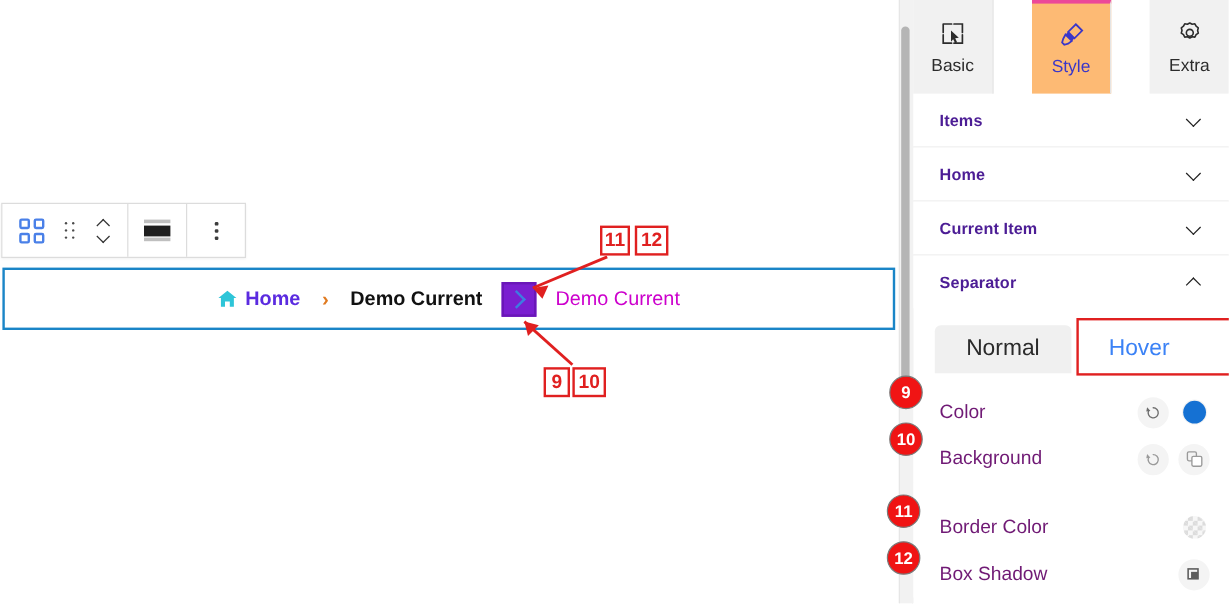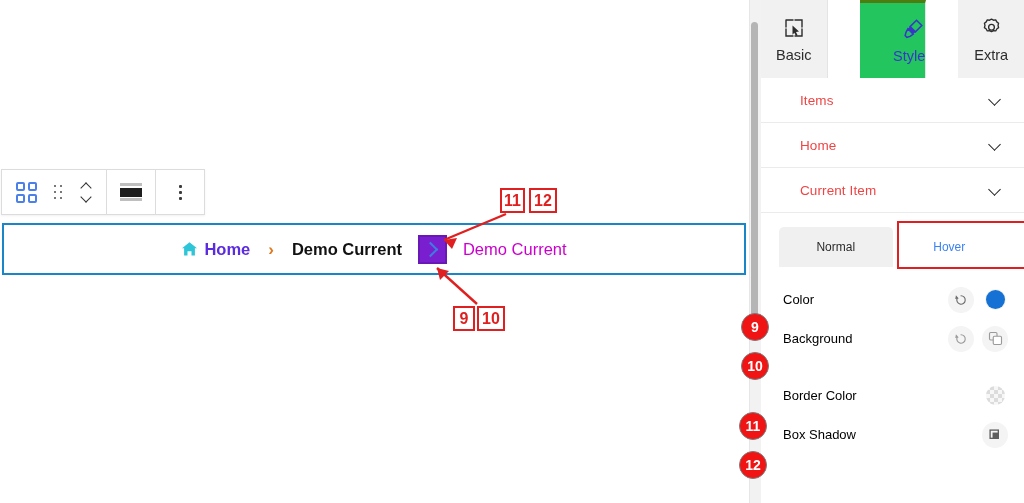--- a/index.html
+++ b/index.html
@@ -175,56 +175,56 @@
     display:flex; flex-direction:column;
     align-items:center; justify-content:center;
     gap: 7px;
     background:#f1f1f1;
     border-right: 1px solid #e4e4e4;
     cursor: pointer;
     position:relative;
     box-sizing:border-box;
   }
   .tab:last-child { border-right: none; }
-  .tab.active { background:#22c55e; border-top: 3px solid #4d7c0f; align-items: flex-end; }
+  .tab.active { background:#fdba74; border-top: 3px solid #ec4899; }
   .tab-label { font-size: 14.5px; color:#2c2c2c; }
   .tab.active .tab-label { color:#3a36c9; }
   .tab-ico { height: 24px; display:flex; align-items:center; justify-content:center; }
 
   
   .acc {
     height: 44px;
     display:flex; align-items:center; justify-content:space-between;
     padding: 0 22px 0 22px;
     border-bottom: 1px solid #ebebeb;
     cursor:pointer;
     background:#ffffff;
   }
-  .acc-title { font-size: 13.5px; font-weight: normal; color:#ef4444; letter-spacing:0.1px;margin-left:17px;}
+  .acc-title { font-size: 13.5px; font-weight: bold; color:#4c1d95; letter-spacing:0.1px;}
   .acc-chev { width:12px; height:12px; position:relative; }
   .acc-chev::before {
     content:''; position:absolute; left:0; top:1px;
     width:8px; height:8px;
     border-left: 1.8px solid #1e1e1e;
     border-bottom: 1.8px solid #1e1e1e;
     transform: rotate(-45deg);
   }
   .acc-chev.open::before { transform: rotate(135deg); top:4px; }
 
   
   #state-tabs {
     display:flex;
     margin: 14px 18px 0 18px;
     height: 40px;
     position: relative;
   }
   .st-tab {
     flex:1;
     display:flex; align-items:center; justify-content:center;
-    font-size: 12px;
+    font-size: 19px;
     cursor:pointer;
     box-sizing:border-box;
   }
   .st-tab.inactive { background:#f0f0f0; color:#2b2b2b; border-radius: 5px 5px 0 0; }
   .st-tab.active { background:#ffffff; color:#3b82f6; }
   #hover-highlight {
     position:absolute;
     left: 118px; top: -6px;
     width: 146px; height: 48px;
     border: 2px solid #e02020;
@@ -232,21 +232,21 @@
     pointer-events:none;
   }
 
   
   .prow {
     height: 39px;
     display:flex; align-items:center; justify-content:space-between;
     padding: 0 16px 0 22px;
     background:#ffffff;
   }
-  .prow-label { font-size: 13px; color:#000000;text-align:center; }
+  .prow-label { font-size: 16px; color:#701a75;text-align:center; }
   .prow-ctrls { display:flex; align-items:center; gap: 8px; }
   .ctrl {
     width: 26px; height: 26px;
     border-radius: 50%;
     background: #f4f4f4;
     display:flex; align-items:center; justify-content:center;
     cursor:pointer;
   }
   .ctrl.plain { background: transparent; }
   .swatch-blue {
@@ -438,20 +438,24 @@
       <span class="acc-title">Items</span>
       <span class="acc-chev"></span>
     </div>
     <div class="acc">
       <span class="acc-title">Home</span>
       <span class="acc-chev"></span>
     </div>
     <div class="acc">
       <span class="acc-title">Current Item</span>
       <span class="acc-chev"></span>
+    </div>
+    <div class="acc" style="border-bottom:none;">
+      <span class="acc-title">Separator</span>
+      <span class="acc-chev open"></span>
     </div>
 
     <div id="state-tabs">
       <div class="st-tab inactive">
         <span>Normal</span>
       </div>
       <div class="st-tab active">
         <span>Hover</span>
       </div>
       <div id="hover-highlight"></div>

